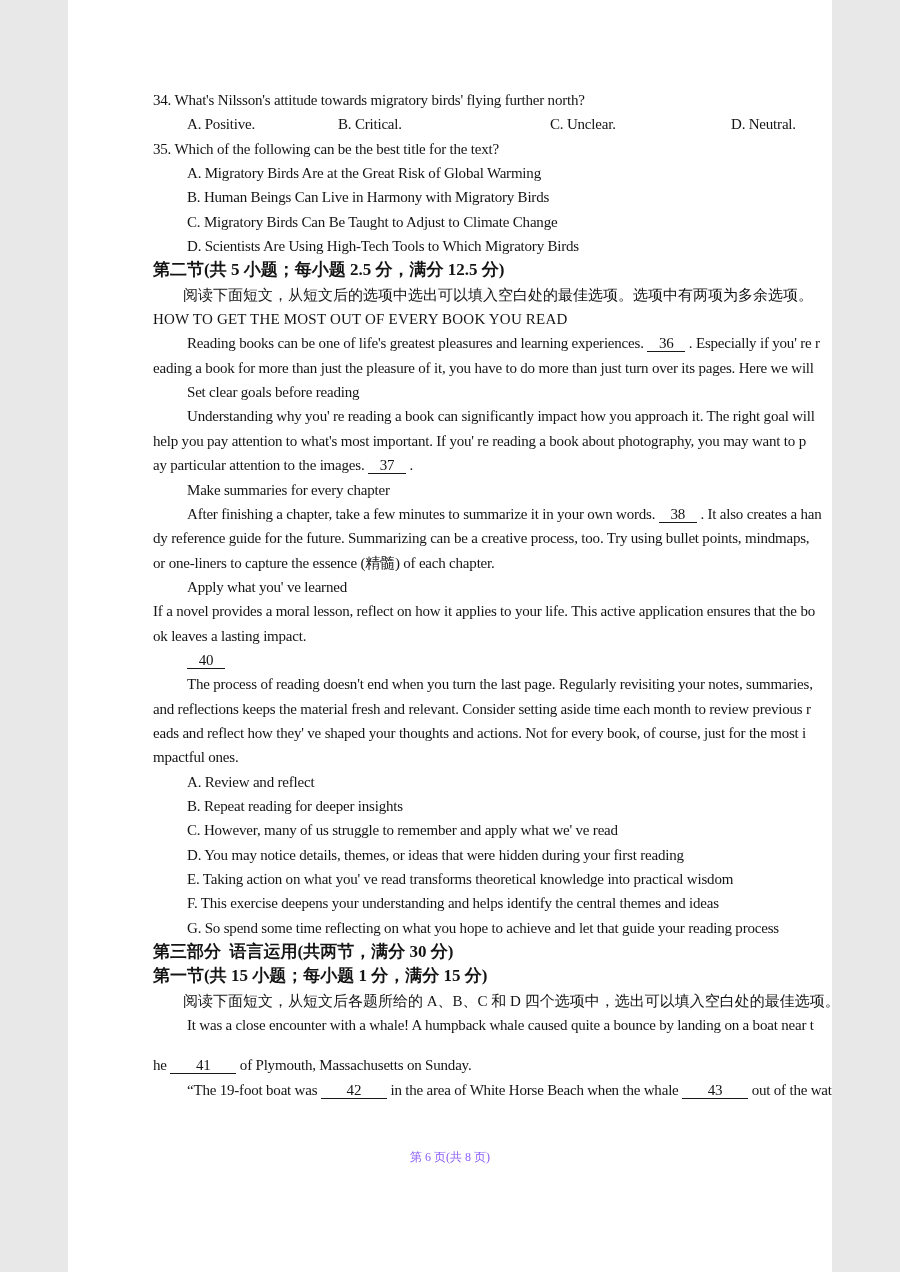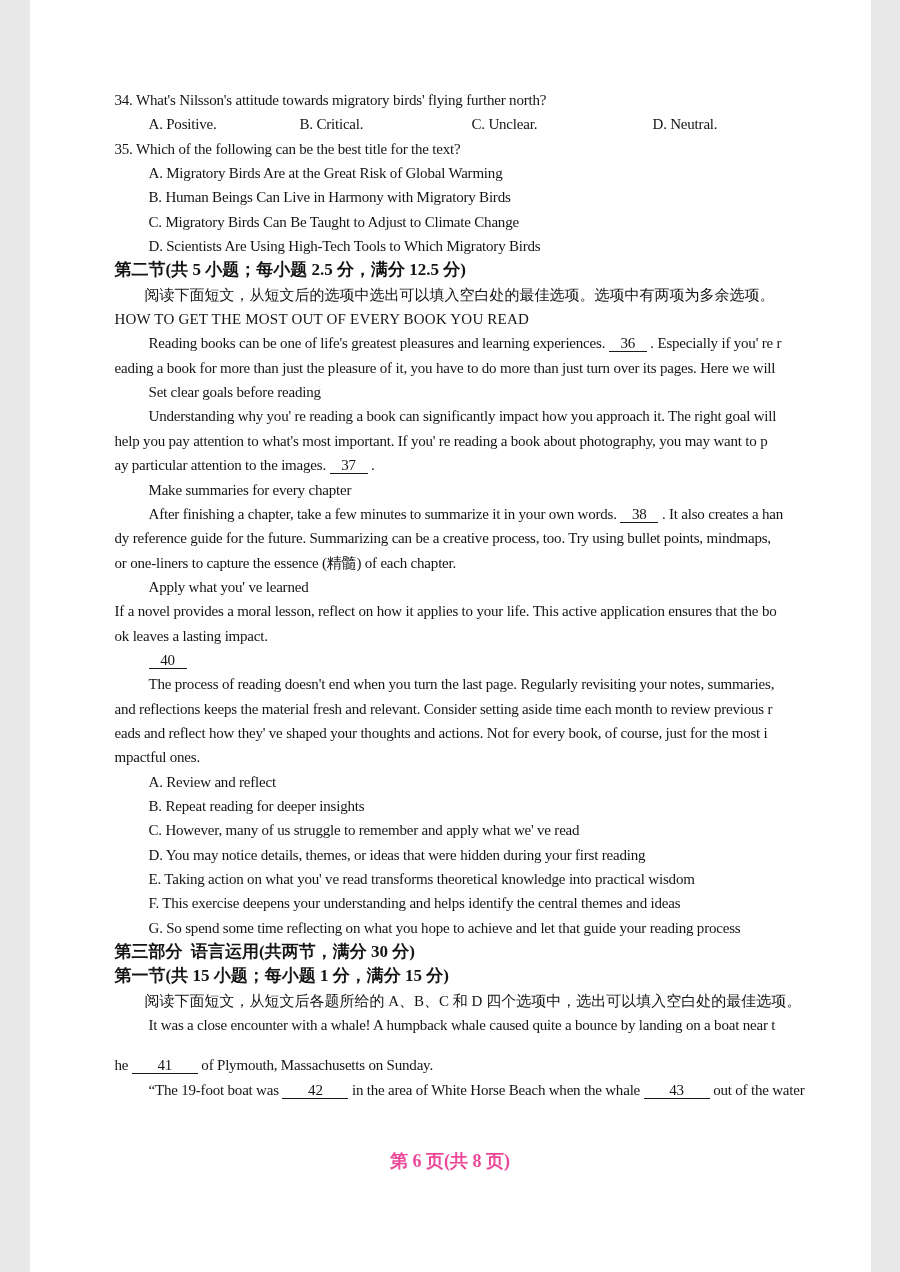--- a/index.html
+++ b/index.html
@@ -1,18 +1,18 @@
 <!DOCTYPE html>
 <html><head>
 <meta charset="utf-8">
 <style>
   html,body{margin:0;padding:0;background:#e8e8e8;}
   .page{
     position:relative;
-    width:841px;height:1272px;
+    width:764px;height:1272px;
     background:#ffffff;
     margin:0 auto;
     overflow:hidden;
     font-family:"Liberation Serif","DejaVu Serif",serif;
     color:#141414;
   }
   .doc{
     position:absolute;
     left:85px;top:88px;
     width:732px;
@@ -25,38 +25,37 @@
     white-space:pre;
   }
   .indent{padding-left:34px;}
   .center{text-align:left;letter-spacing:0.2px;}
   .cjk-bold{font-weight:bold;font-size:17px;letter-spacing:0;}
   .cjk-indent{padding-left:30px;letter-spacing:0;}
   .optrow{padding-left:34px;}
   .optrow .seg{display:inline-block;}
   .optrow .seg:nth-child(1){width:151px;}
   .optrow .seg:nth-child(2){width:172px;}
-  .optrow .seg:nth-child(3){width:181px;}
+  .optrow .seg:nth-child(3){width:181px;margin-left:40px;}
   .blank{
     display:inline-block;
     min-width:32px;
     text-align:center;
     line-height:16px;
     border-bottom:1.4px solid #1a1a1a;
     padding:0 3px 0 3px;
   }
   .blank.wide{min-width:60px;margin-top:20px;}
   .footer{
     position:absolute;
     left:0;top:1149px;
     width:100%;
     text-align:center;
-    font-size:18px;
-    color:#ec4899;
-    font-weight:bold;
+    font-size:12px;
+    color:#8b5cf6;
   }
 </style>
 </head>
 <body>
 
 <div class="page">
   <div class="doc">
       <div class="line en"><span class="seg">34. What's Nilsson's attitude towards migratory birds' flying further north?</span></div>
       <div class="line optrow"><span class="seg">A. Positive.</span><span class="seg">B. Critical.</span><span class="seg">C. Unclear.</span><span class="seg">D. Neutral.</span></div>
       <div class="line en"><span class="seg">35. Which of the following can be the best title for the text?</span></div>

